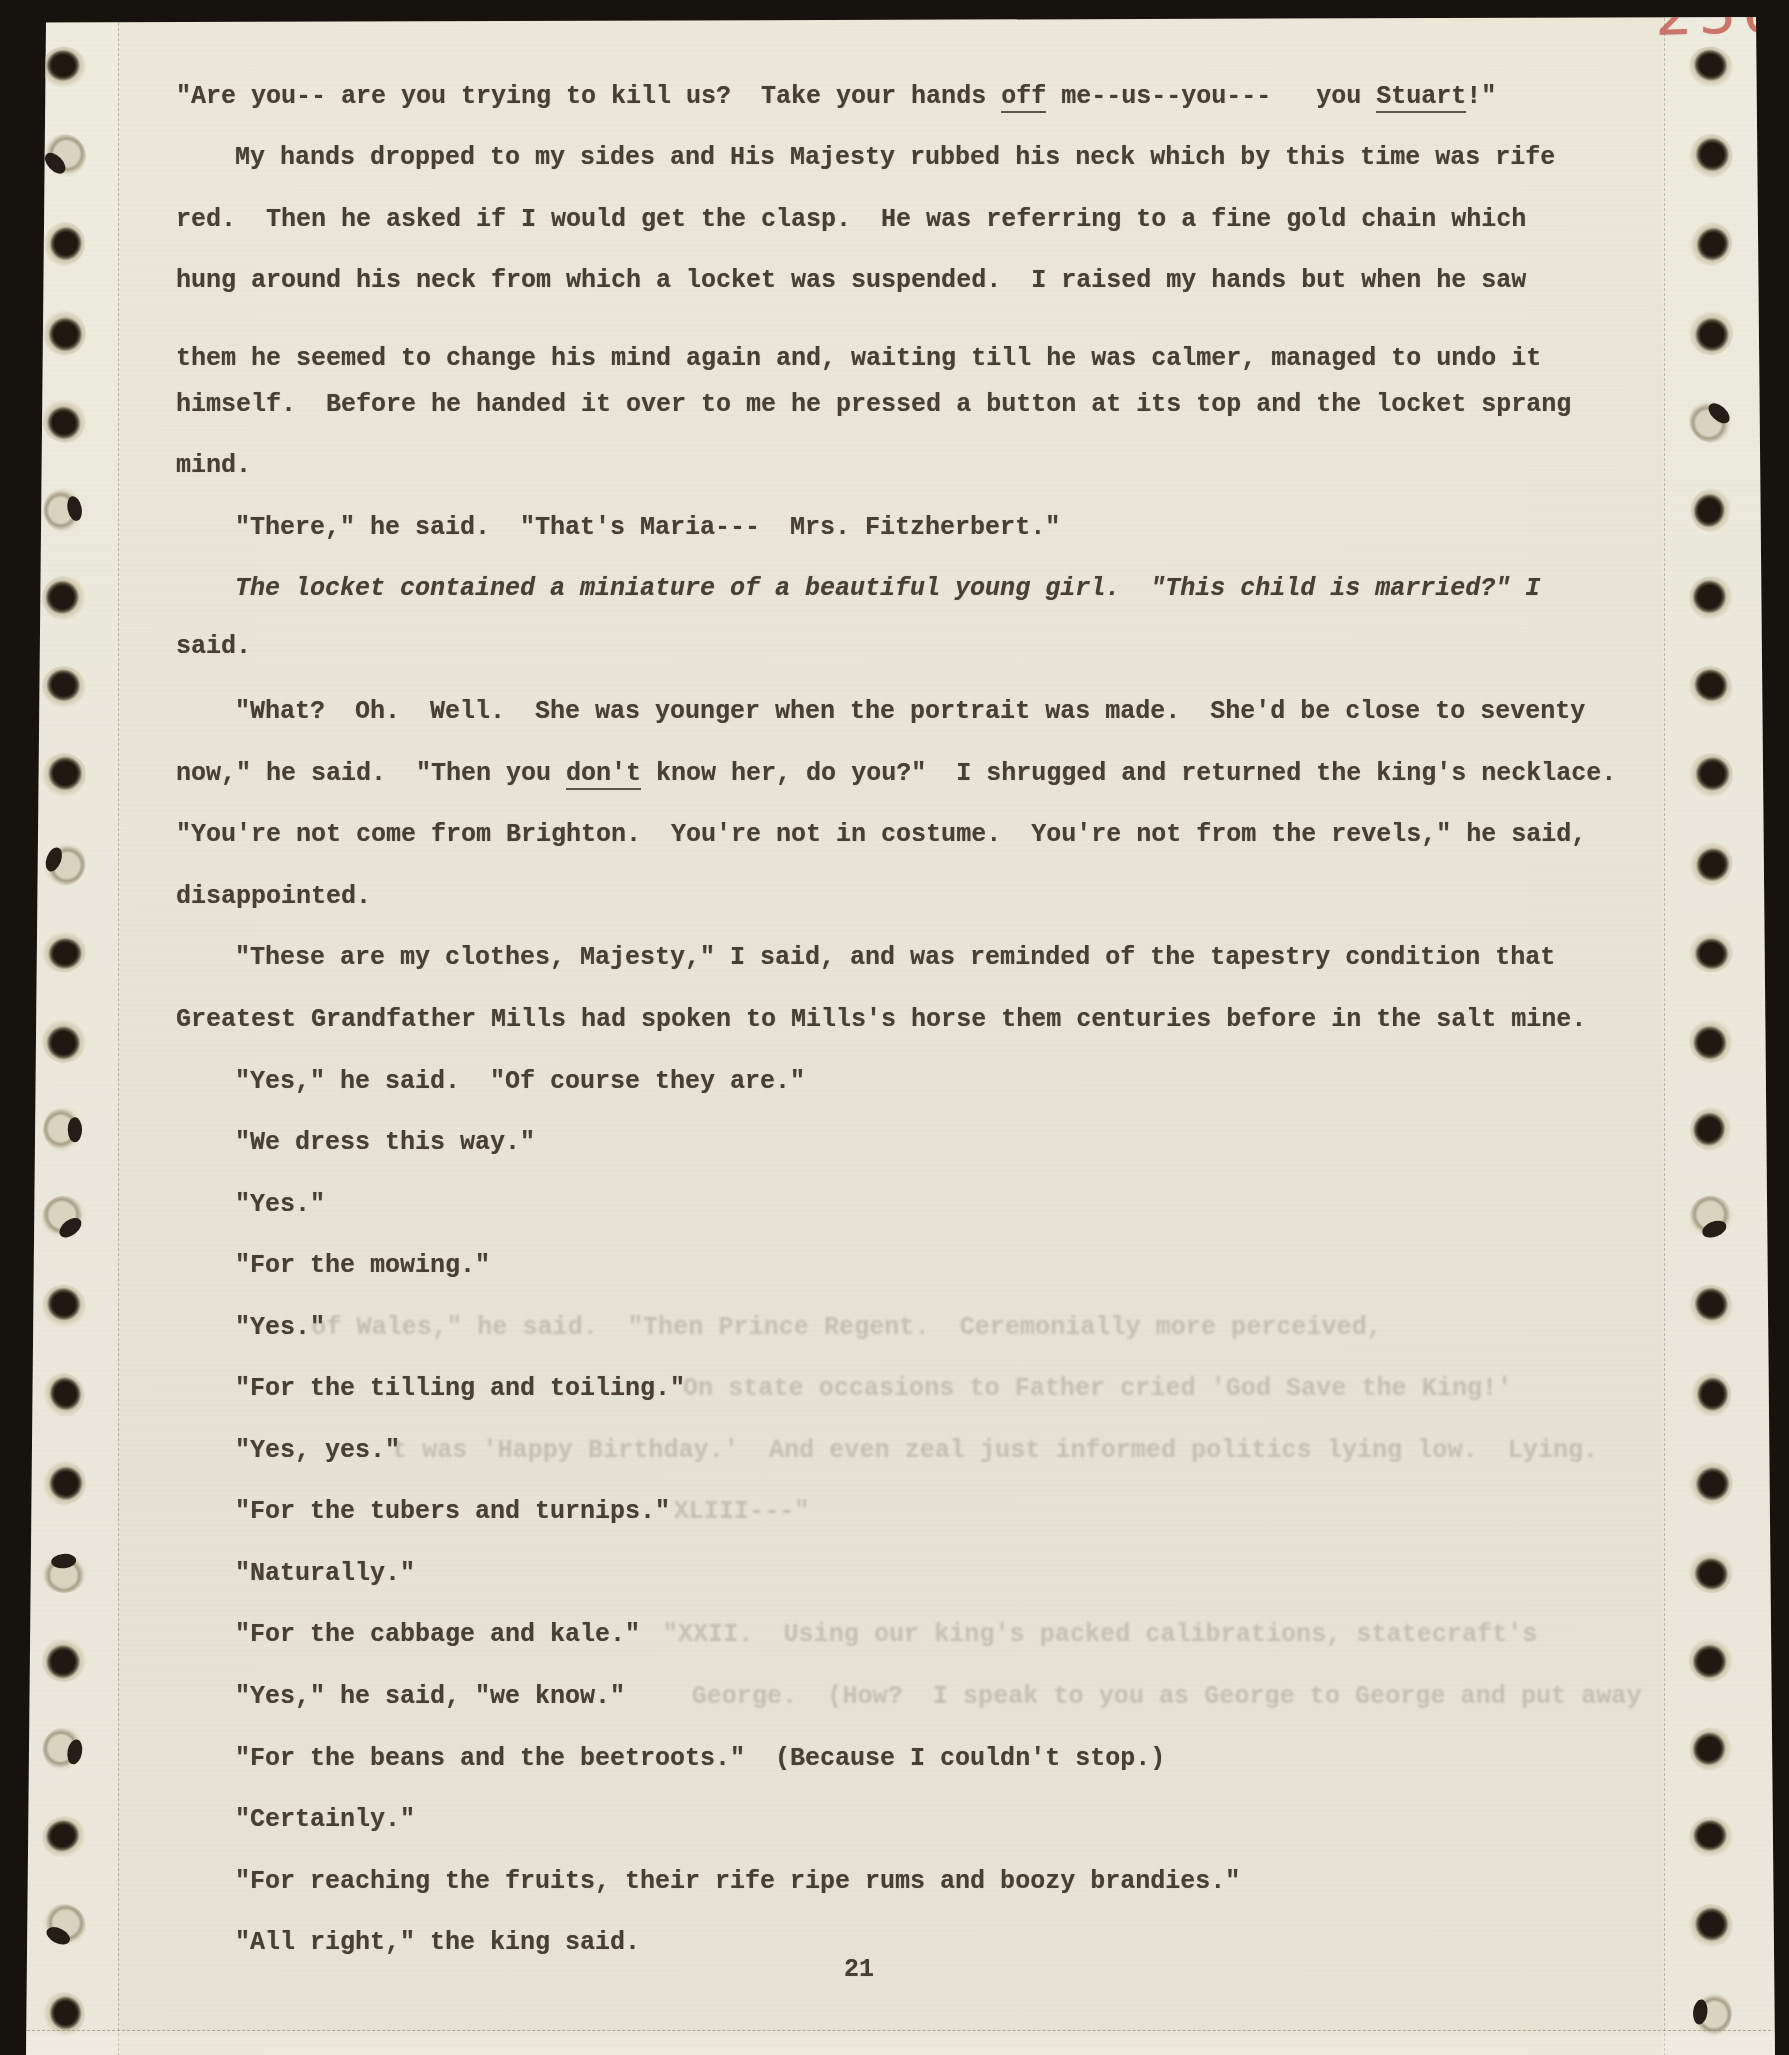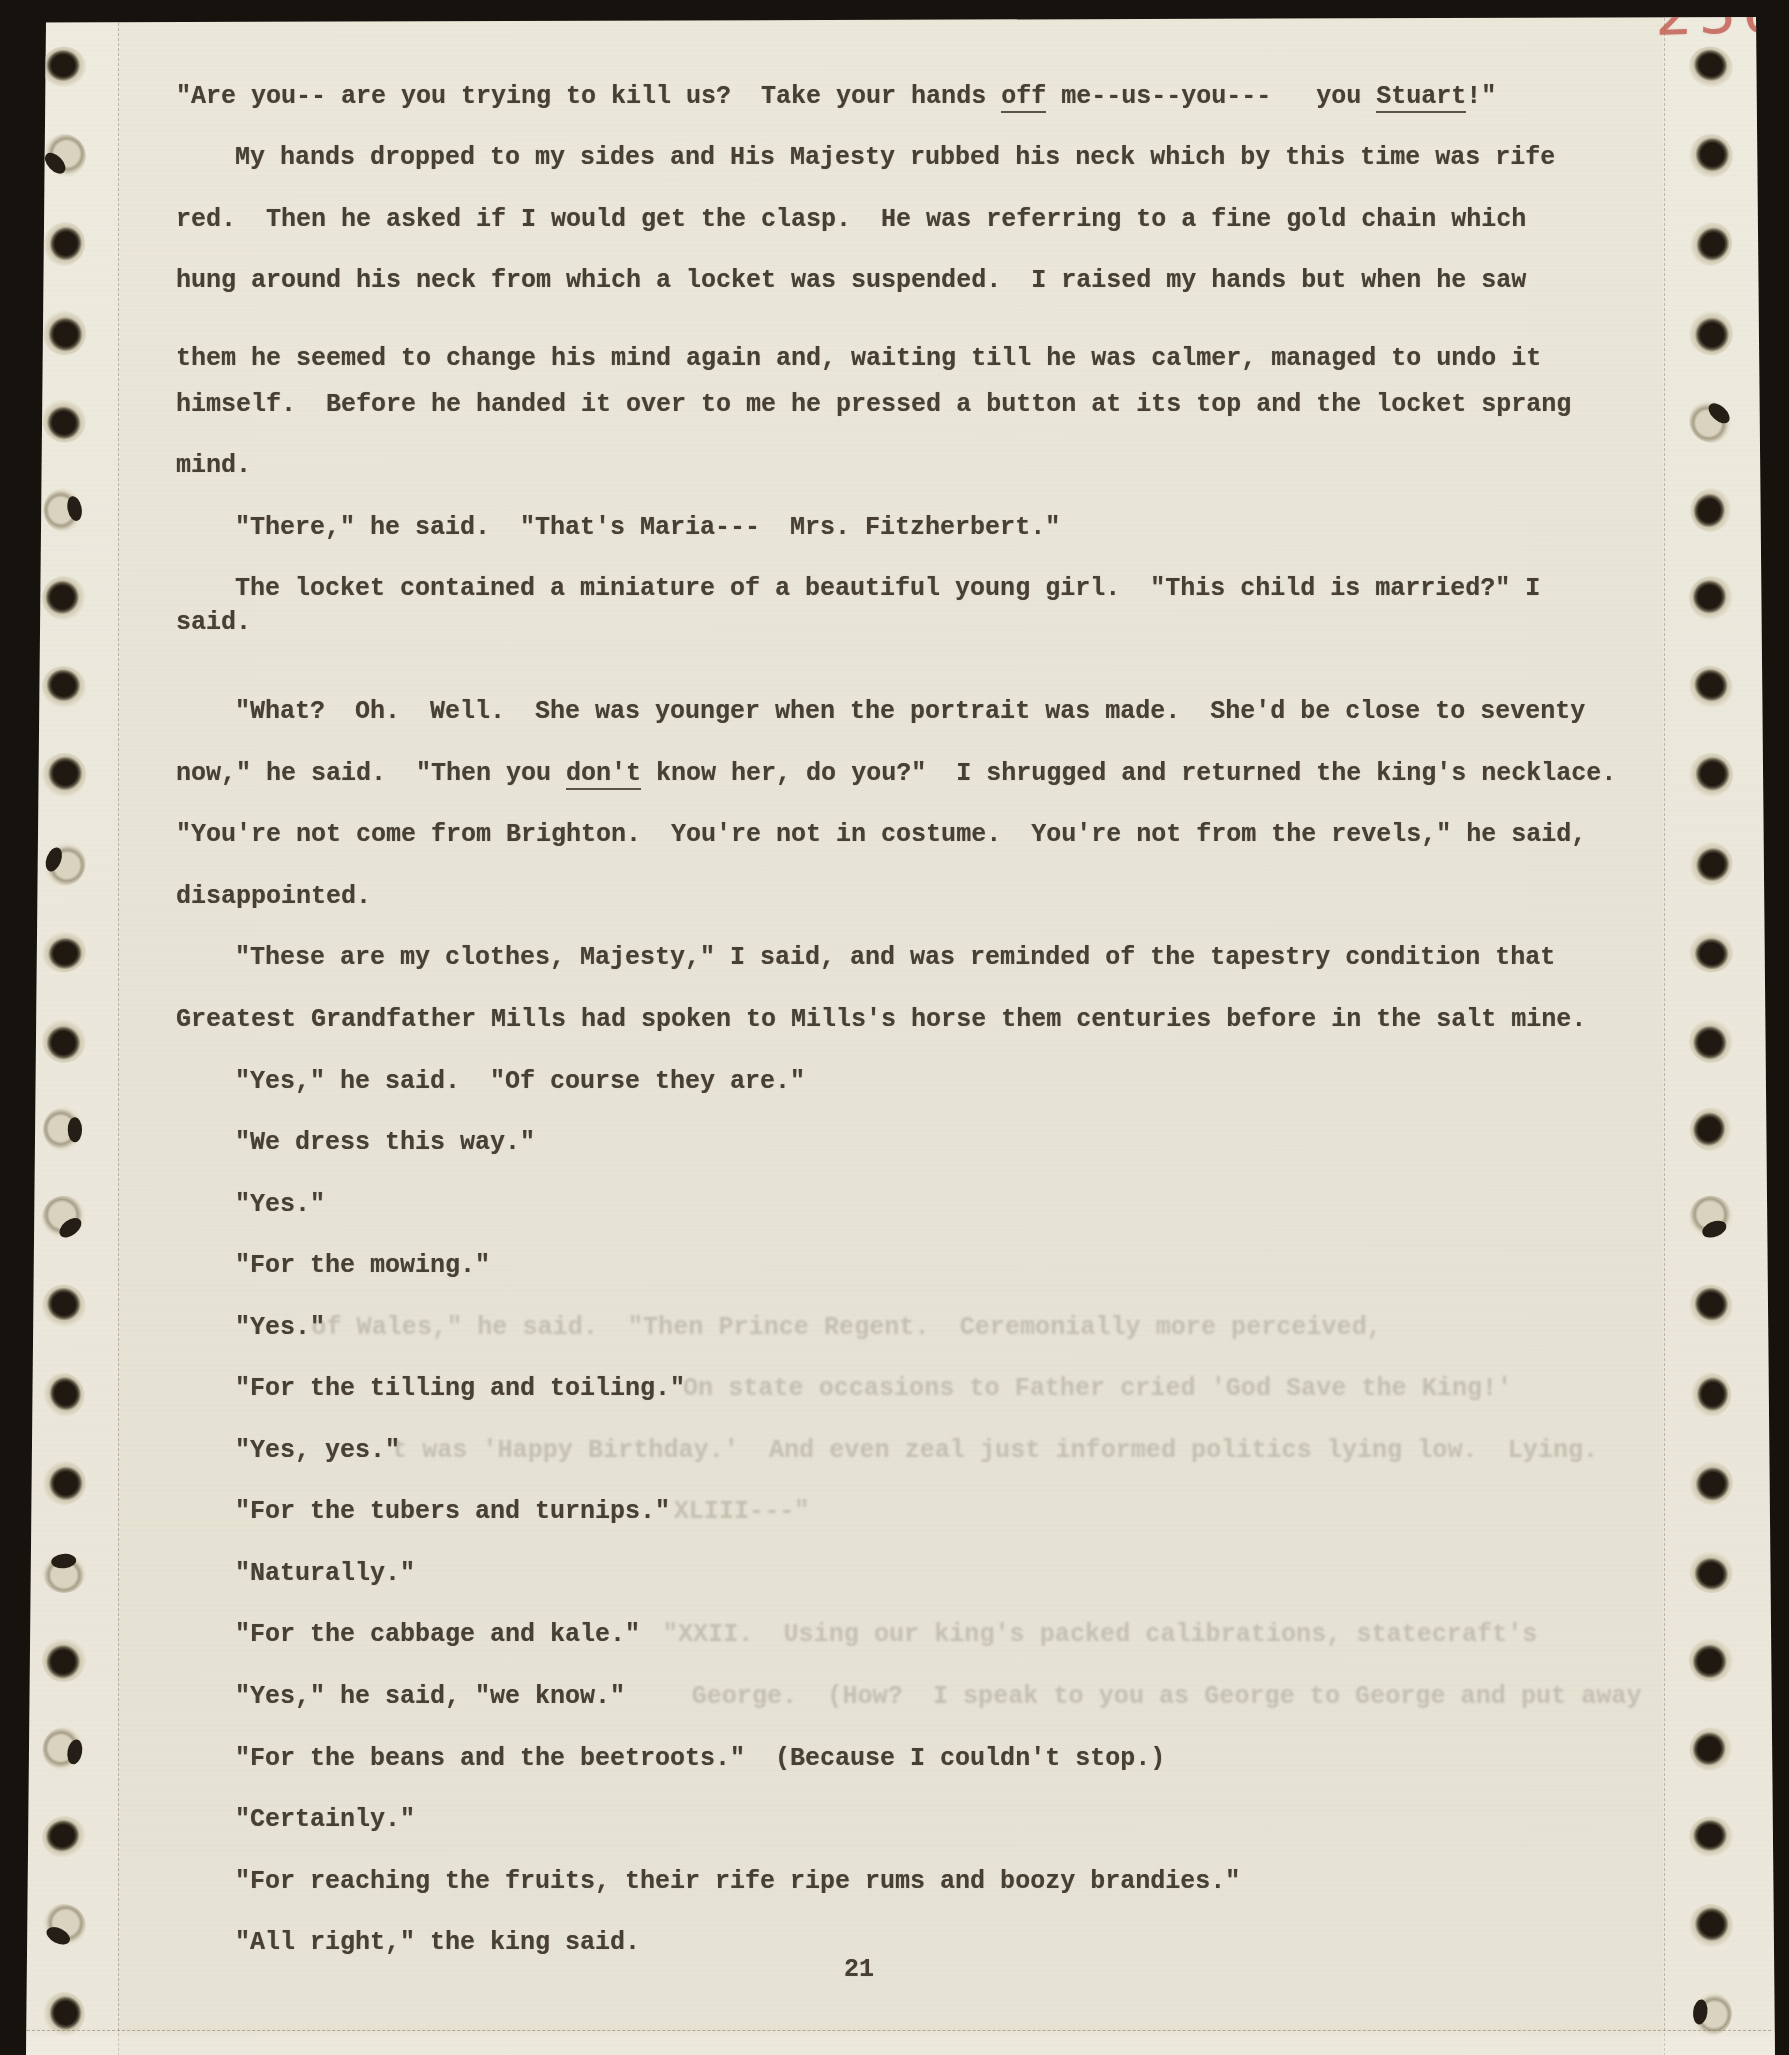--- a/index.html
+++ b/index.html
@@ -112,22 +112,22 @@
 
     <div id="textblock">
         <div class="tline" style="top: 82px;"><span>"Are you-- are you trying to kill us?  Take your hands </span><span class="u">off</span><span> me--us--you---   you </span><span class="u">Stuart</span><span>!"</span></div>
         <div class="tline ind" style="top: 143px;"><span>My hands dropped to my sides and His Majesty rubbed his neck which by this time was rife</span></div>
         <div class="tline" style="top: 205px;"><span>red.  Then he asked if I would get the clasp.  He was referring to a fine gold chain which</span></div>
         <div class="tline" style="top: 266px;"><span>hung around his neck from which a locket was suspended.  I raised my hands but when he saw</span></div>
         <div class="tline" style="top: 344px;"><span>them he seemed to change his mind again and, waiting till he was calmer, managed to undo it</span></div>
         <div class="tline" style="top: 390px;"><span>himself.  Before he handed it over to me he pressed a button at its top and the locket sprang</span></div>
         <div class="tline" style="top: 451px;"><span>mind.</span></div>
         <div class="tline ind" style="top: 513px;"><span>"There," he said.  "That's Maria---  Mrs. Fitzherbert."</span></div>
-        <div class="tline ind" style="top: 574px;"><span>The locket contained a miniature of a beautiful young girl.  "This child is married?" I</span></div>
-        <div class="tline" style="top: 608px;"><span>said.</span></div>
+        <div class="tline ind" style="top: 574px; font-style: italic;"><span>The locket contained a miniature of a beautiful young girl.  "This child is married?" I</span></div>
+        <div class="tline" style="top: 632px;"><span>said.</span></div>
         <div class="tline ind" style="top: 697px;"><span>"What?  Oh.  Well.  She was younger when the portrait was made.  She'd be close to seventy</span></div>
         <div class="tline" style="top: 759px;"><span>now," he said.  "Then you </span><span class="u">don't</span><span> know her, do you?"  I shrugged and returned the king's necklace.</span></div>
         <div class="tline" style="top: 820px;"><span>"You're not come from Brighton.  You're not in costume.  You're not from the revels," he said,</span></div>
         <div class="tline" style="top: 882px;"><span>disappointed.</span></div>
         <div class="tline ind" style="top: 943px;"><span>"These are my clothes, Majesty," I said, and was reminded of the tapestry condition that</span></div>
         <div class="tline" style="top: 1005px;"><span>Greatest Grandfather Mills had spoken to Mills's horse them centuries before in the salt mine.</span></div>
         <div class="tline ind" style="top: 1067px;"><span>"Yes," he said.  "Of course they are."</span></div>
         <div class="tline ind" style="top: 1128px;"><span>"We dress this way."</span></div>
         <div class="tline ind" style="top: 1190px;"><span>"Yes."</span></div>
         <div class="tline ind" style="top: 1251px;"><span>"For the mowing."</span></div>

